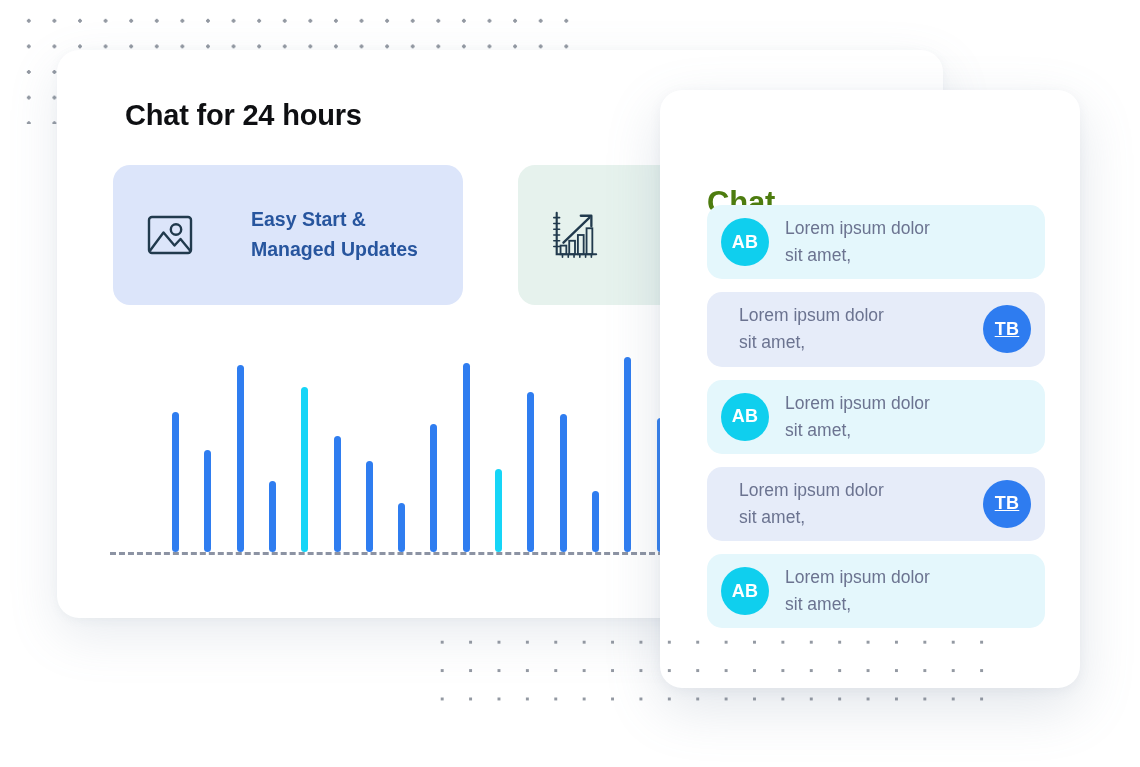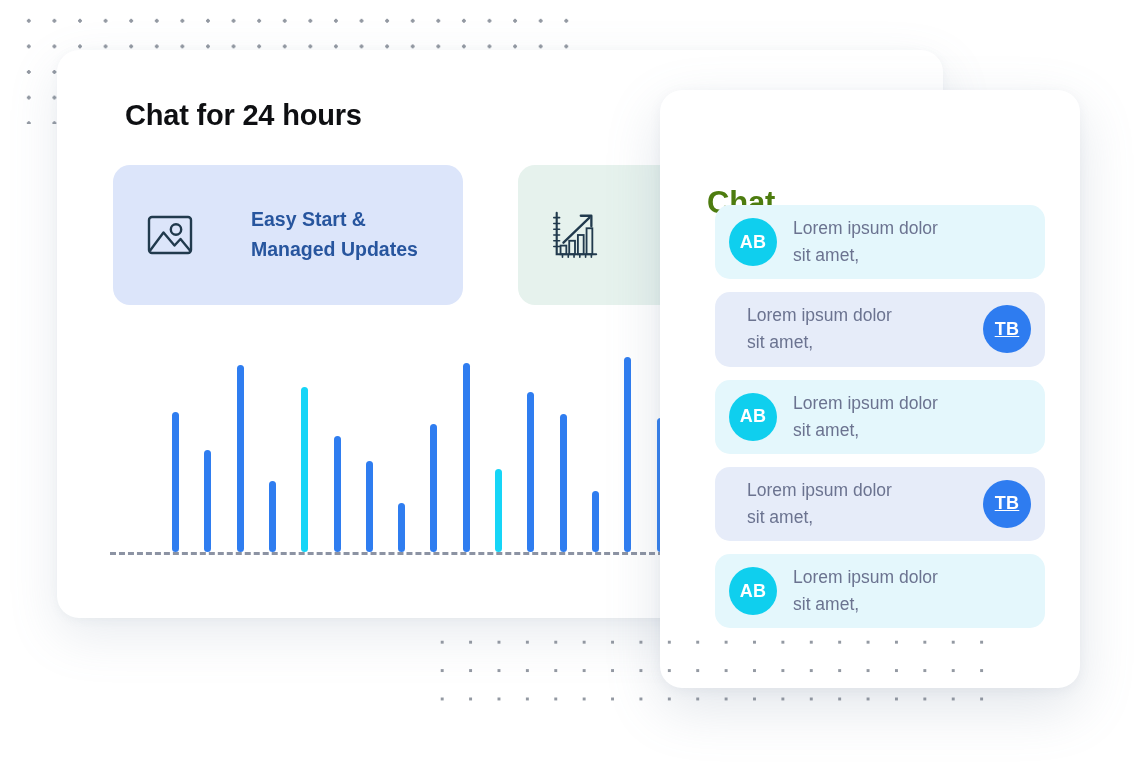--- a/index.html
+++ b/index.html
@@ -148,21 +148,20 @@
     left: 47px; top: 115px;
     width: 338px;
   }
   .chat-message {
     display: flex;
     align-items: center;
     border-radius: 15px;
     margin-bottom: 13px;
     min-height: 67px;
     padding: 10px 14px;
-    margin-left: 8px;
   }
   .chat-message.incoming {
     background: #e4f7fc;
     justify-content: flex-start;
   }
   .chat-message.outgoing {
     background: #e6ecf9;
     justify-content: space-between;
   }
   .chat-avatar {

